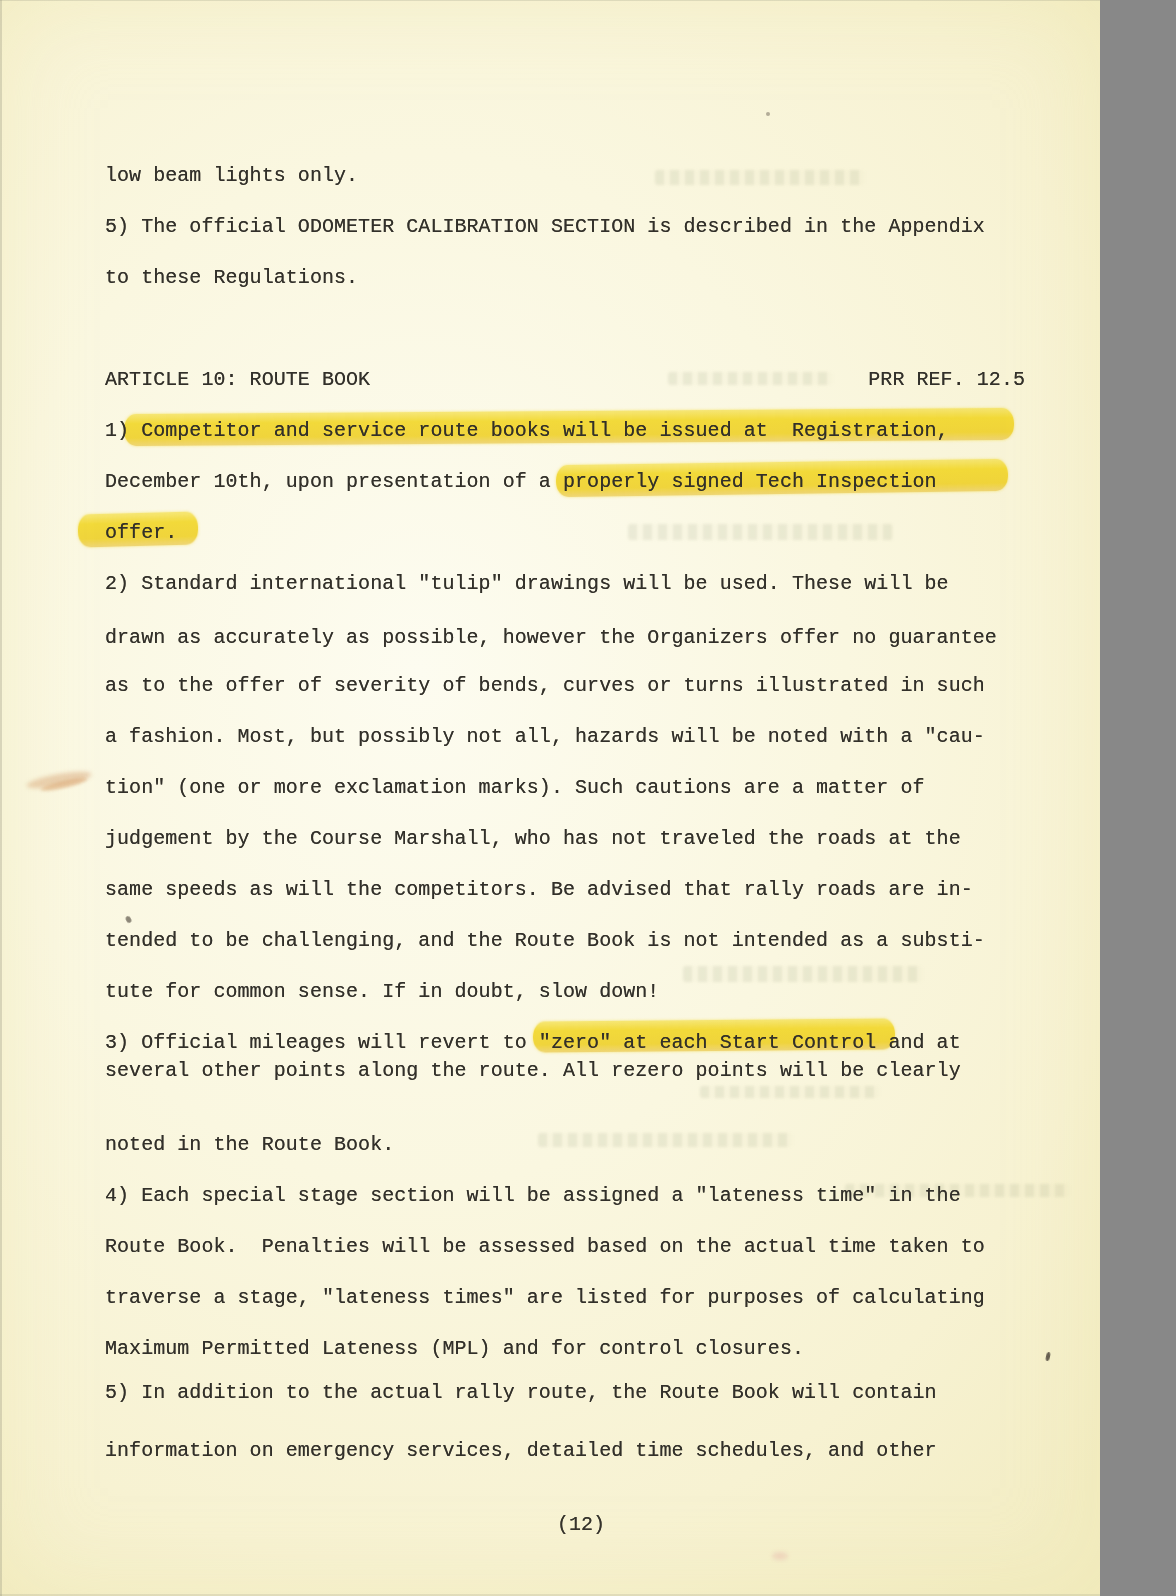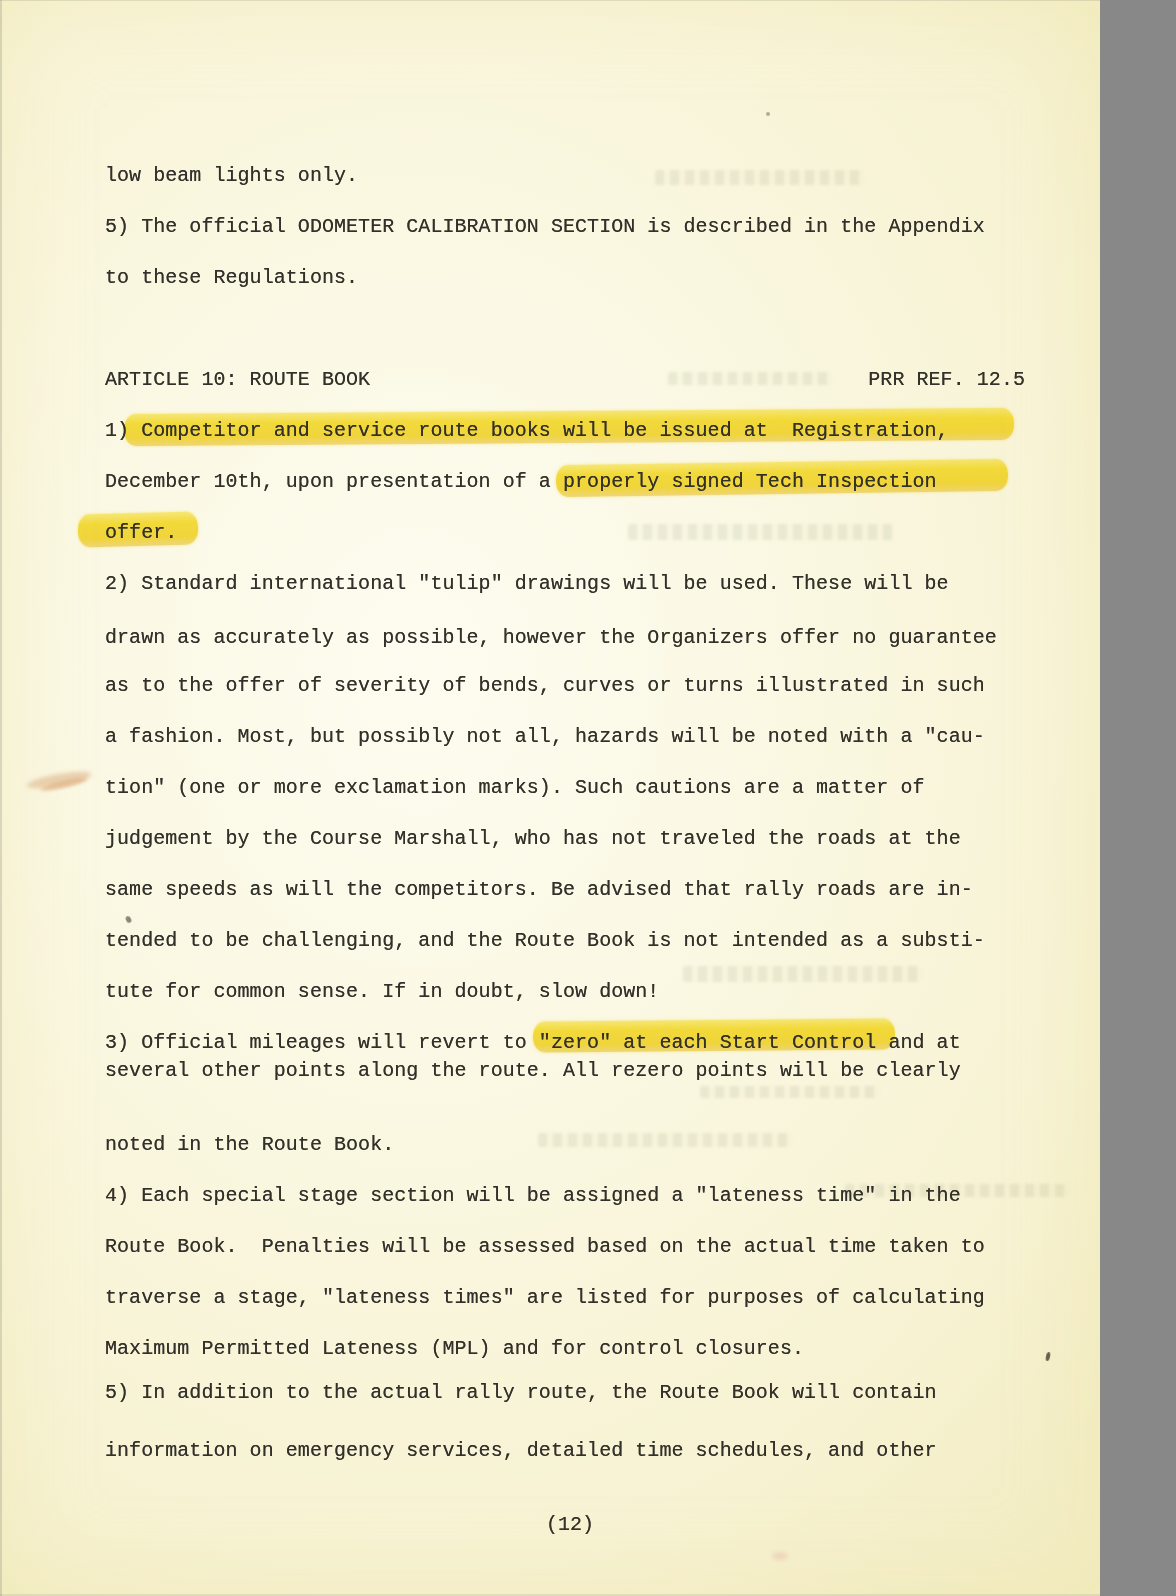--- a/index.html
+++ b/index.html
@@ -113,21 +113,21 @@
       <div class="line" style="top: 979px;">tute for common sense. If in doubt, slow down!</div>
       <div class="line" style="top: 1030px;">3) Official mileages will revert to "zero" at each Start Control and at</div>
       <div class="line" style="top: 1058px;">several other points along the route. All rezero points will be clearly</div>
       <div class="line" style="top: 1132px;">noted in the Route Book.</div>
       <div class="line" style="top: 1183px;">4) Each special stage section will be assigned a "lateness time" in the</div>
       <div class="line" style="top: 1234px;">Route Book.  Penalties will be assessed based on the actual time taken to</div>
       <div class="line" style="top: 1285px;">traverse a stage, "lateness times" are listed for purposes of calculating</div>
       <div class="line" style="top: 1336px;">Maximum Permitted Lateness (MPL) and for control closures.</div>
       <div class="line" style="top: 1380px;">5) In addition to the actual rally route, the Route Book will contain</div>
       <div class="line" style="top: 1438px;">information on emergency services, detailed time schedules, and other</div>
-      <div class="line center" style="top: 1512px;">(12)</div>
+      <div class="line center" style="top: 1512px; margin-left: 11px;">(12)</div>
       <div class="artifact" style="left: 26px; top: 774px; width: 66px; height: 12px; background: rgba(205, 140, 88, 0.38); filter: blur(2px); transform: rotate(-10deg);"></div>
       <div class="artifact" style="left: 40px; top: 781px; width: 48px; height: 7px; background: rgba(214, 155, 100, 0.45); filter: blur(1.5px); transform: rotate(-13deg);"></div>
       <div class="artifact" style="left: 1046px; top: 1352px; width: 4px; height: 9px; background: rgba(70, 62, 55, 0.85); filter: blur(0.3px); transform: rotate(12deg);"></div>
       <div class="artifact" style="left: 126px; top: 916px; width: 5px; height: 7px; background: rgba(80, 72, 62, 0.65); filter: blur(0.3px); transform: rotate(-30deg);"></div>
       <div class="artifact" style="left: 772px; top: 1552px; width: 16px; height: 8px; background: rgba(225, 160, 160, 0.32); filter: blur(2px); transform: rotate(0deg);"></div>
       <div class="artifact" style="left: 766px; top: 112px; width: 4px; height: 4px; background: rgba(110, 100, 85, 0.5); filter: blur(0.5px); transform: rotate(0deg);"></div>
     </section>
 </main>
 
 </body></html>

